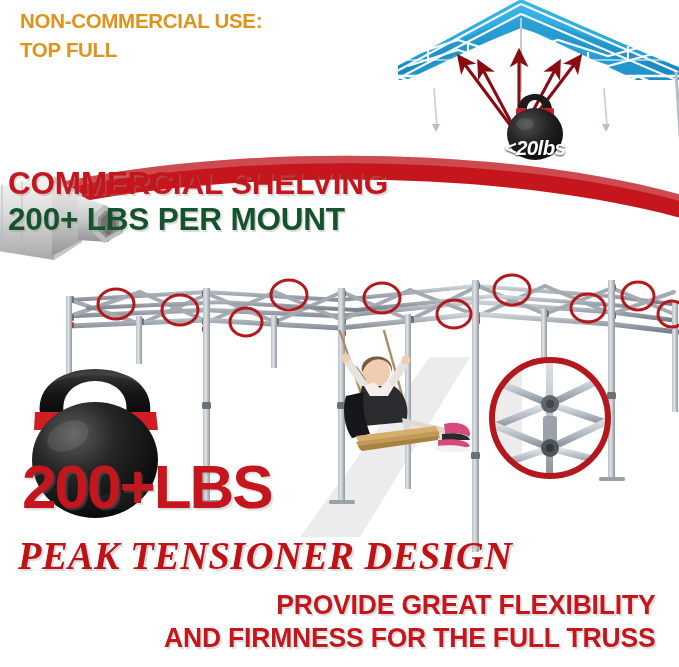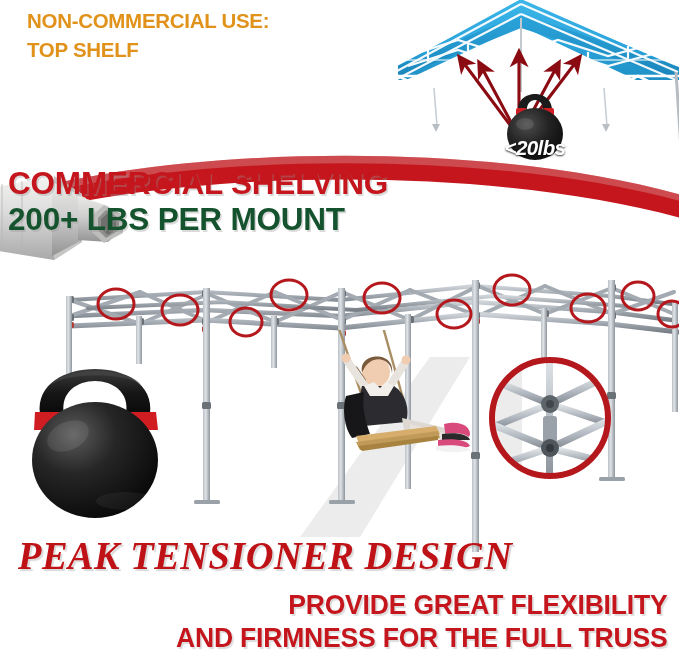--- a/index.html
+++ b/index.html
@@ -4,21 +4,21 @@
 <style>
   html,body{margin:0;padding:0;background:#fff;}
   body{width:679px;height:667px;overflow:hidden;
        font-family:"Liberation Sans",sans-serif;-webkit-font-smoothing:antialiased;}
   #poster{position:relative;width:679px;height:667px;background:#ffffff;overflow:hidden;}
 
   
   .abs{position:absolute;}
 
   
-  #warn{position:absolute;left:20px;top:6px;z-index:40;margin-left:7px;}
+  #warn{position:absolute;left:20px;top:6px;z-index:40;}
   #warn div{
     color:#e0921a;font-weight:bold;font-size:20.5px;line-height:29px;
     letter-spacing:-0.3px;white-space:nowrap;
     font-family:"Liberation Sans",sans-serif;
   }
 
   
   #canopy{position:absolute;left:398px;top:-4px;width:285px;height:185px;z-index:10;}
 
   
@@ -58,21 +58,21 @@
        color:#c4161c;font-weight:bold;font-size:62px;line-height:62px;
        letter-spacing:-2px;white-space:nowrap;
        text-shadow:2px 2px 1px rgba(140,140,140,.30);
        font-family:"Liberation Sans",sans-serif;}
   #peak{position:absolute;left:18px;top:535px;z-index:40;
         color:#bf1217;font-weight:bold;font-style:italic;font-size:40px;line-height:42px;
         letter-spacing:0.5px;white-space:nowrap;
         transform:scaleX(0.96);transform-origin:left center;
         text-shadow:2px 2px 1px rgba(150,150,150,.35);
         font-family:"Liberation Serif",serif;}
-  #sub{position:absolute;right:12px;top:588px;z-index:40;text-align:right;}
+  #sub{position:absolute;right:24px;top:588px;z-index:40;text-align:right;}
   #sub div{color:#c4161c;font-weight:bold;font-size:28.5px;line-height:33px;
            letter-spacing:-0.2px;white-space:nowrap;
            transform:scaleX(0.93);transform-origin:right center;
            text-shadow:2px 2px 1px rgba(150,150,150,.33);
            font-family:"Liberation Sans",sans-serif;}
 </style>
 </head>
 <body>
 
 <div id="poster">
@@ -436,22 +436,23 @@
       <path d="M120 76 L150 76 L152 94 L119 94 Z" fill="#cf1d22"></path>
 
       <ellipse cx="89" cy="124" rx="63" ry="58" fill="url(#kbg)"></ellipse>
       <ellipse cx="62" cy="100" rx="22" ry="14" fill="#ffffff" opacity="0.09" transform="rotate(-25 62 100)"></ellipse>
       <ellipse cx="120" cy="165" rx="30" ry="9" fill="#ffffff" opacity="0.05"></ellipse>
     </svg>
   </div>
 
   <div id="warn">
     <div>NON-COMMERCIAL USE:</div>
-    <div>TOP SHELF</div>
-  </div>
-
+    <div>TOP FULL</div>
+  </div>
+
+  <div id="lbs">200+LBS</div>
   <div id="peak">PEAK TENSIONER DESIGN</div>
   <div id="sub">
     <div>PROVIDE GREAT FLEXIBILITY</div>
     <div>AND FIRMNESS FOR THE FULL TRUSS</div>
   </div>
 
 </div>
 
 </body></html>

